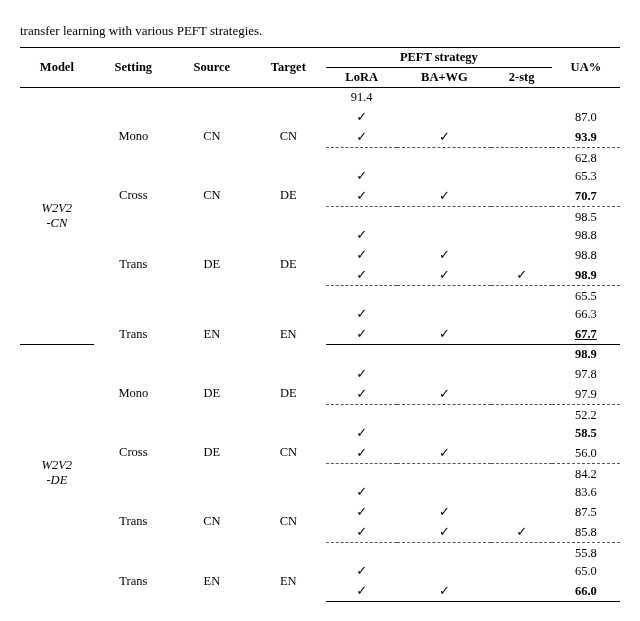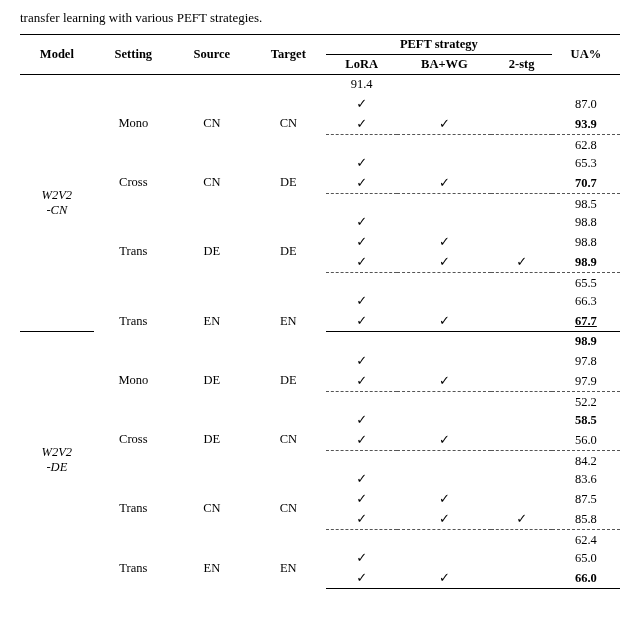--- a/index.html
+++ b/index.html
@@ -6,20 +6,21 @@
     body {
       font-family: "Times New Roman", Times, serif;
       font-size: 13px;
       background: #fff;
       color: #000;
       padding: 10px 20px;
     }
     .intro-text {
       font-size: 13px;
       margin-bottom: 8px;
+      margin-top: 13px;
     }
     table {
       border-collapse: collapse;
       width: 100%;
       font-size: 12.5px;
     }
     th, td {
       padding: 2px 6px;
       text-align: center;
       vertical-align: middle;
@@ -232,21 +233,21 @@
       <tr>
         <td class="checkmark">✓</td>
         <td class="checkmark">✓</td>
         <td class="checkmark">✓</td>
         <td>85.8</td>
       </tr>
       <tr class="dashed-row">
         <td></td>
         <td></td>
         <td></td>
-        <td>62.4</td>
+        <td>55.8</td>
       </tr>
       <tr>
         <td rowspan="2" style="vertical-align: middle;">Trans</td>
         <td rowspan="2" style="vertical-align: middle;">EN</td>
         <td rowspan="2" style="vertical-align: middle;">EN</td>
         <td class="checkmark">✓</td>
         <td></td>
         <td></td>
         <td>65.0</td>
       </tr>

